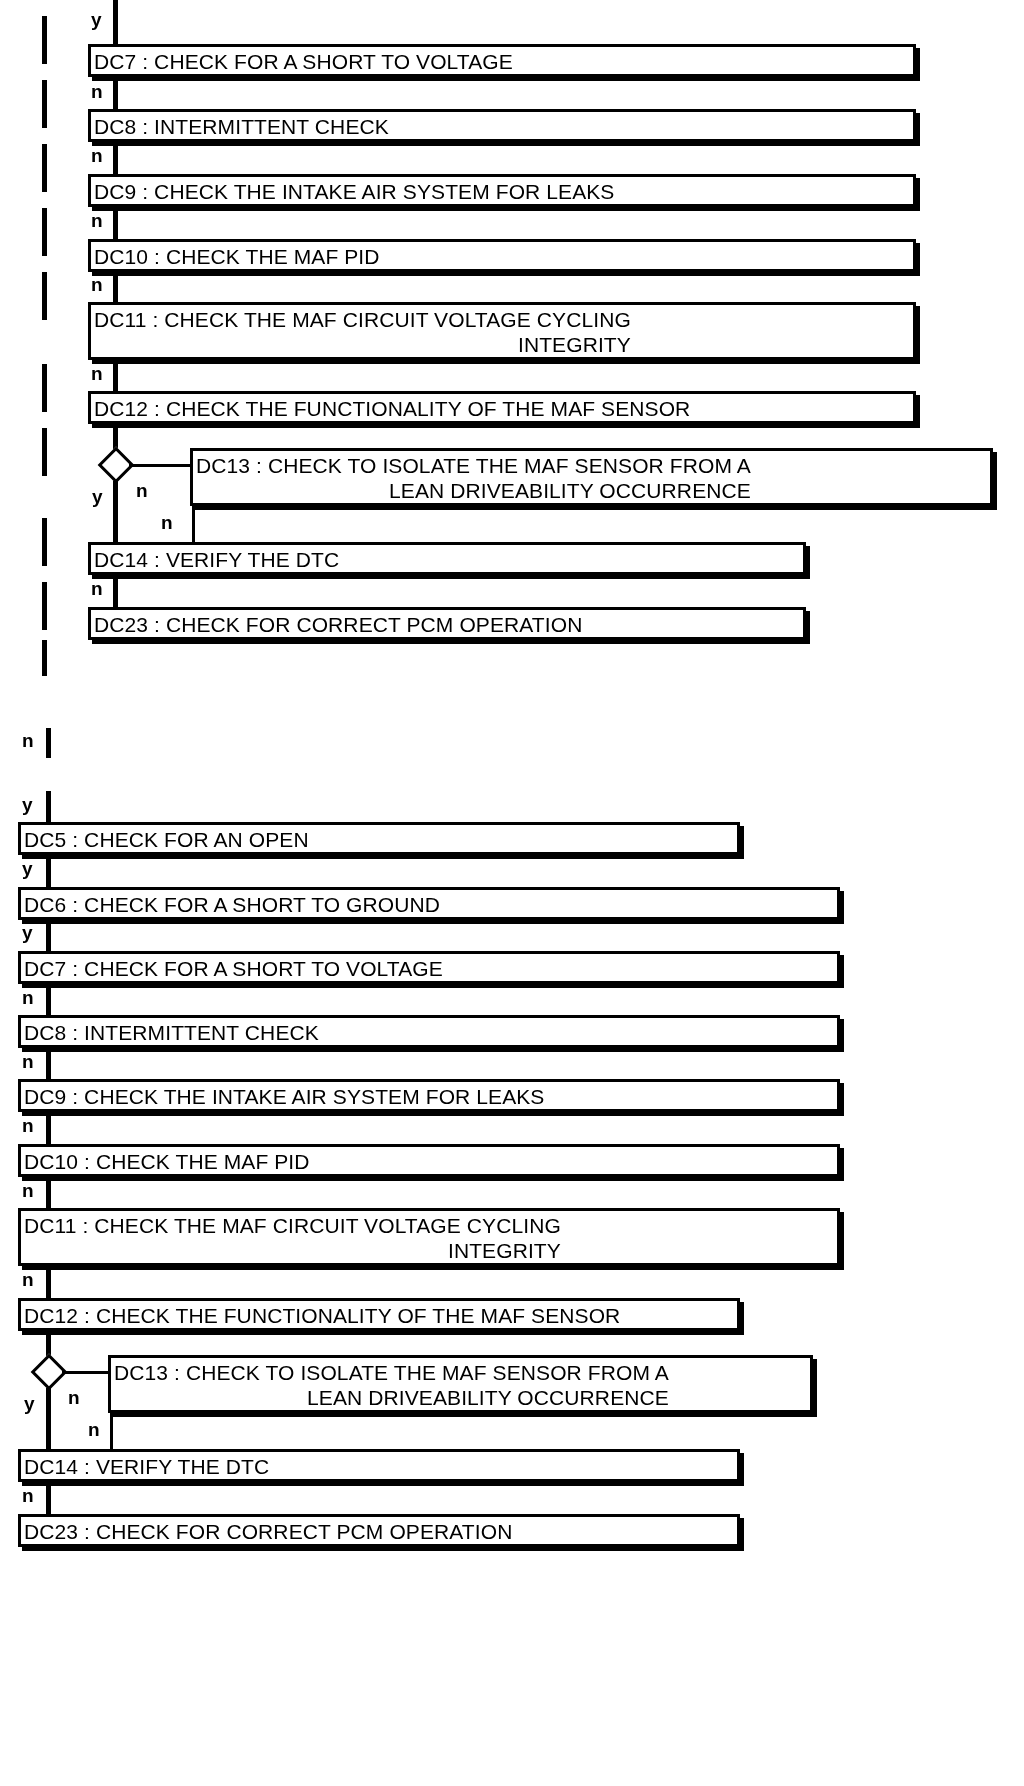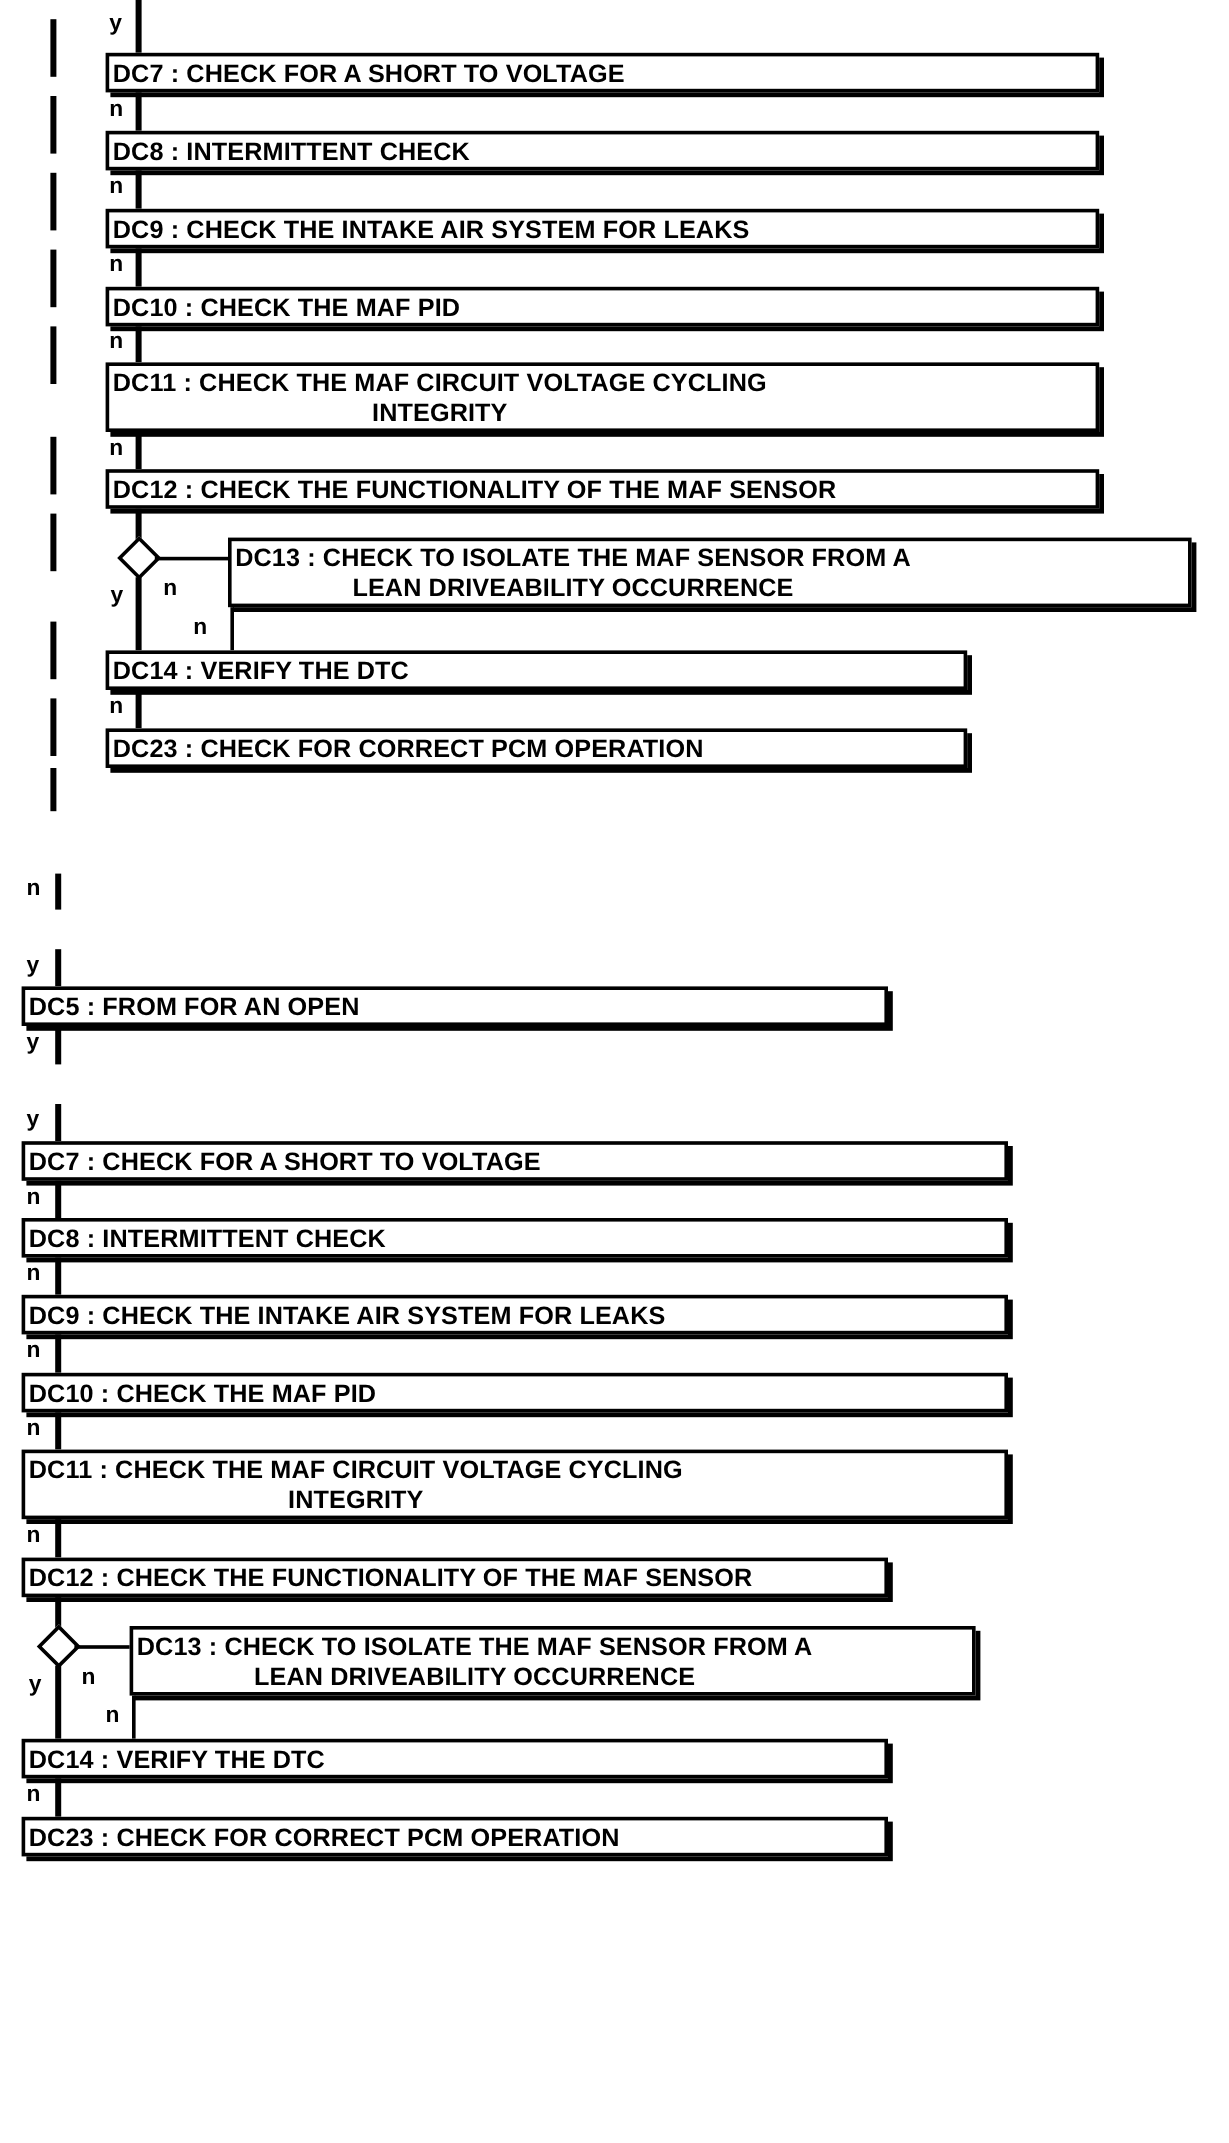--- a/index.html
+++ b/index.html
@@ -20,27 +20,27 @@
     position:absolute;
     box-sizing:border-box;
     background:#ffffff;
     border:3px solid #000000;
     box-shadow:4px 4px 0 0 #000000;
     display:flex;
     align-items:flex-start;
   }
   .node .txt{
     font-size:21px;
-    font-weight:bold;
+    font-weight:normal;
     line-height:25px;
     letter-spacing:0.1px;
     color:#000000;
     padding:2px 0 0 3px;
     white-space:pre-line;
-    text-align:center;
+    text-align:right;
   }
 
   
   .vline{
     position:absolute;
     background:#000000;
     width:5px;
   }
   .hline{
     position:absolute;
@@ -165,26 +165,29 @@
 
 
   <div class="vline" style="left:46px; top:728px; height:30px;"></div>
   <div class="blabel" style="left:22px; top:731px;">n</div>
 
 
   <div class="vline" style="left:46px; top:791px; height:31px;"></div>
   <div class="blabel" style="left:22px; top:795px;">y</div>
 
   <div class="node" style="left:18px; top:822px; width:722px; height:33px;">
-    <span class="txt">DC5 : FROM FOR AN OPEN</span>
+    <span class="txt">DC5 : CHECK FOR AN OPEN</span>
   </div>
 
   <div class="vline" style="left:46px; top:855px; height:32px;"></div>
   <div class="blabel" style="left:22px; top:859px;">y</div>
 
+  <div class="node" style="left:18px; top:887px; width:822px; height:33px;">
+    <span class="txt">DC6 : CHECK FOR A SHORT TO GROUND</span>
+  </div>
 
   <div class="vline" style="left:46px; top:920px; height:31px;"></div>
   <div class="blabel" style="left:22px; top:923px;">y</div>
 
   <div class="node" style="left:18px; top:951px; width:822px; height:33px;">
     <span class="txt">DC7 : CHECK FOR A SHORT TO VOLTAGE</span>
   </div>
 
   <div class="vline" style="left:46px; top:984px; height:31px;"></div>
   <div class="blabel" style="left:22px; top:988px;">n</div>

